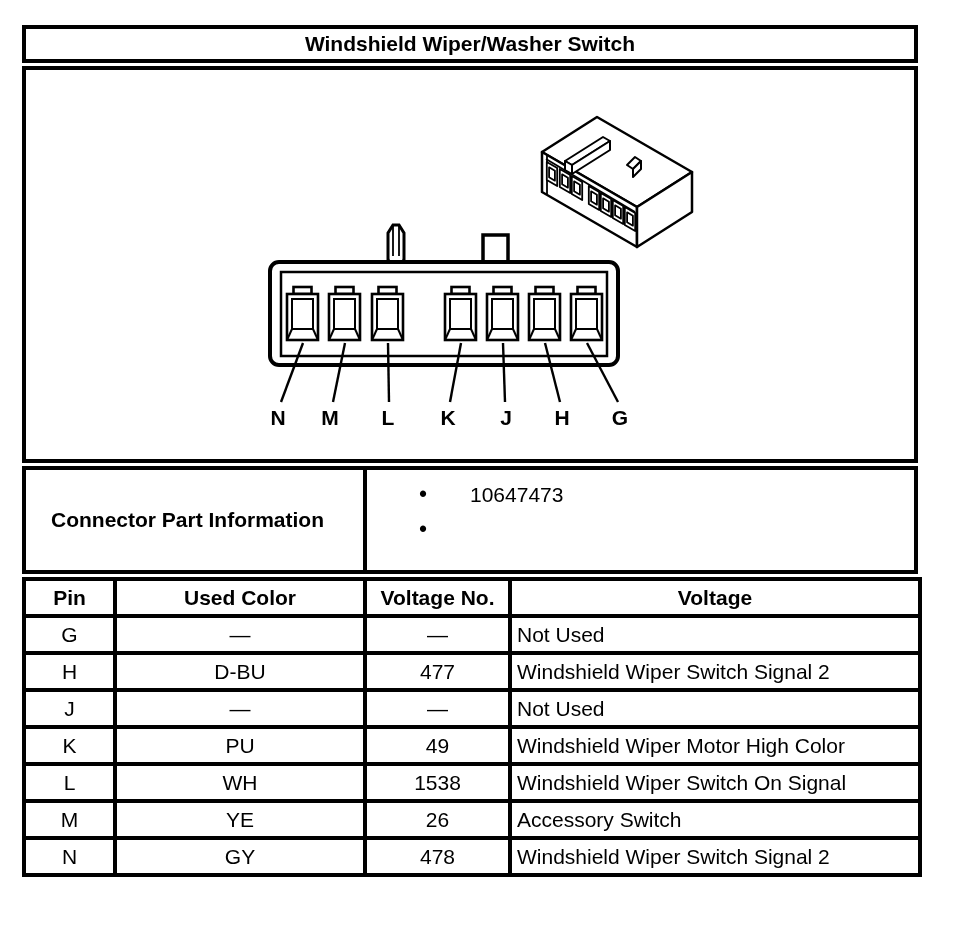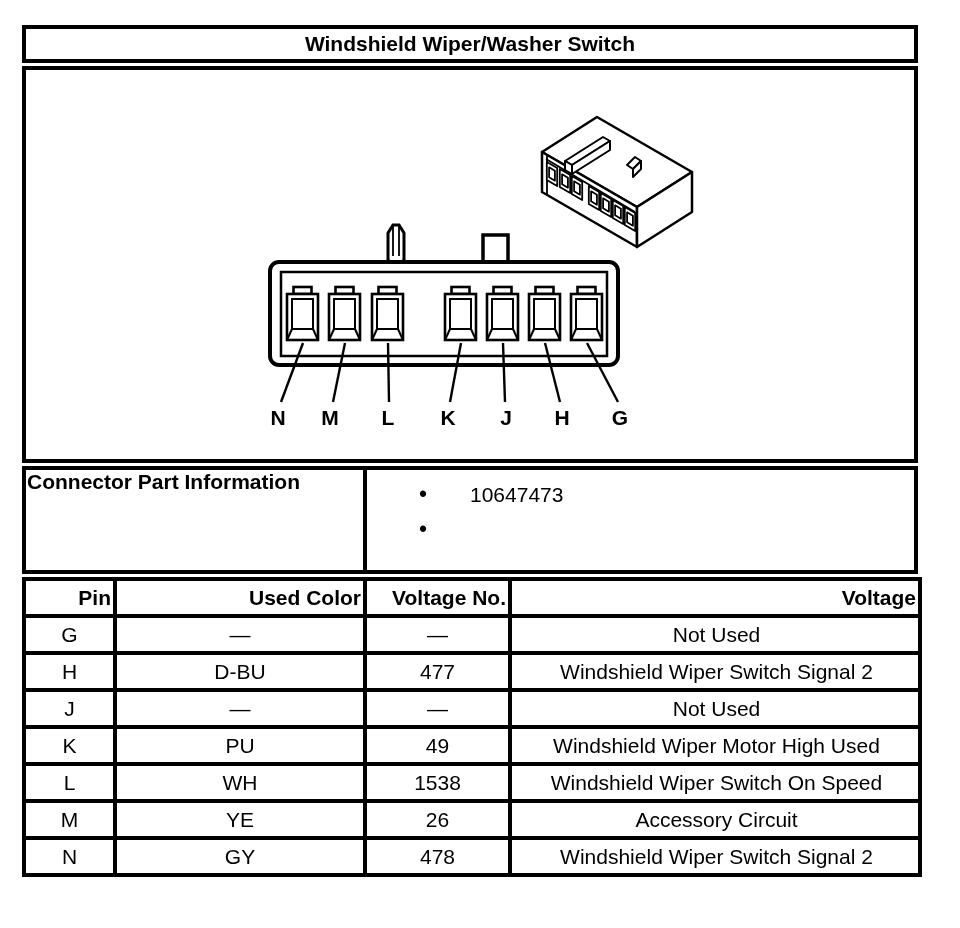--- a/index.html
+++ b/index.html
@@ -11,33 +11,33 @@
   
   .title-box{left:22px;top:25px;width:896px;height:38px;
     display:flex;align-items:center;justify-content:center;}
   .title-box span{font-weight:bold;font-size:21px;}
   
   .diagram-box{left:22px;top:66px;width:896px;height:397px;}
   .diagram-box svg{position:absolute;left:0;top:0;width:100%;height:100%;}
   
   .partinfo-box{left:22px;top:466px;width:896px;height:108px;display:flex;}
   .pi-left{width:341px;border-right:4px solid #000;box-sizing:border-box;
-    display:flex;align-items:flex-start;padding-left:1px;}
+    display:flex;align-items:center;padding-left:25px;}
   .pi-left span{font-weight:bold;font-size:21px;}
   .pi-right{flex:1;padding-top:7px;}
   .pi-item{display:flex;align-items:baseline;font-size:21px;line-height:35px;}
   .pi-bullet{display:inline-block;margin-left:52px;width:51px;font-size:23px;}
   
   .pin-table{position:absolute;left:22px;top:577px;border-collapse:collapse;
     table-layout:fixed;width:896px;background:#fff;}
   .pin-table th,.pin-table td{
     border:4px solid #000;height:33px;font-size:21px;padding:0 2px;overflow:hidden;white-space:nowrap;}
-  .pin-table th{font-weight:bold;text-align:right;}
+  .pin-table th{font-weight:bold;text-align:center;}
   .pin-table td{text-align:center;font-weight:normal;}
-  .pin-table td.fn{text-align:center;padding-left:5px;}
+  .pin-table td.fn{text-align:left;padding-left:5px;}
   svg .ln{stroke:#000;fill:none;}
   svg .fw{stroke:#000;fill:#fff;}
   svg text{font-family:"Liberation Sans",sans-serif;font-weight:bold;font-size:21px;}
 </style>
 </head>
 <body>
 
 <div class="page">
 
   <div class="box title-box">
@@ -217,33 +217,33 @@
     <tr>
       <td>J</td>
       <td>—</td>
       <td>—</td>
       <td class="fn">Not Used</td>
     </tr>
     <tr>
       <td>K</td>
       <td>PU</td>
       <td>49</td>
-      <td class="fn">Windshield Wiper Motor High Used</td>
+      <td class="fn">Windshield Wiper Motor High Color</td>
     </tr>
     <tr>
       <td>L</td>
       <td>WH</td>
       <td>1538</td>
-      <td class="fn">Windshield Wiper Switch On Speed</td>
+      <td class="fn">Windshield Wiper Switch On Signal</td>
     </tr>
     <tr>
       <td>M</td>
       <td>YE</td>
       <td>26</td>
-      <td class="fn">Accessory Circuit</td>
+      <td class="fn">Accessory Switch</td>
     </tr>
     <tr>
       <td>N</td>
       <td>GY</td>
       <td>478</td>
       <td class="fn">Windshield Wiper Switch Signal 2</td>
     </tr>
   </tbody>
     </table>
 

